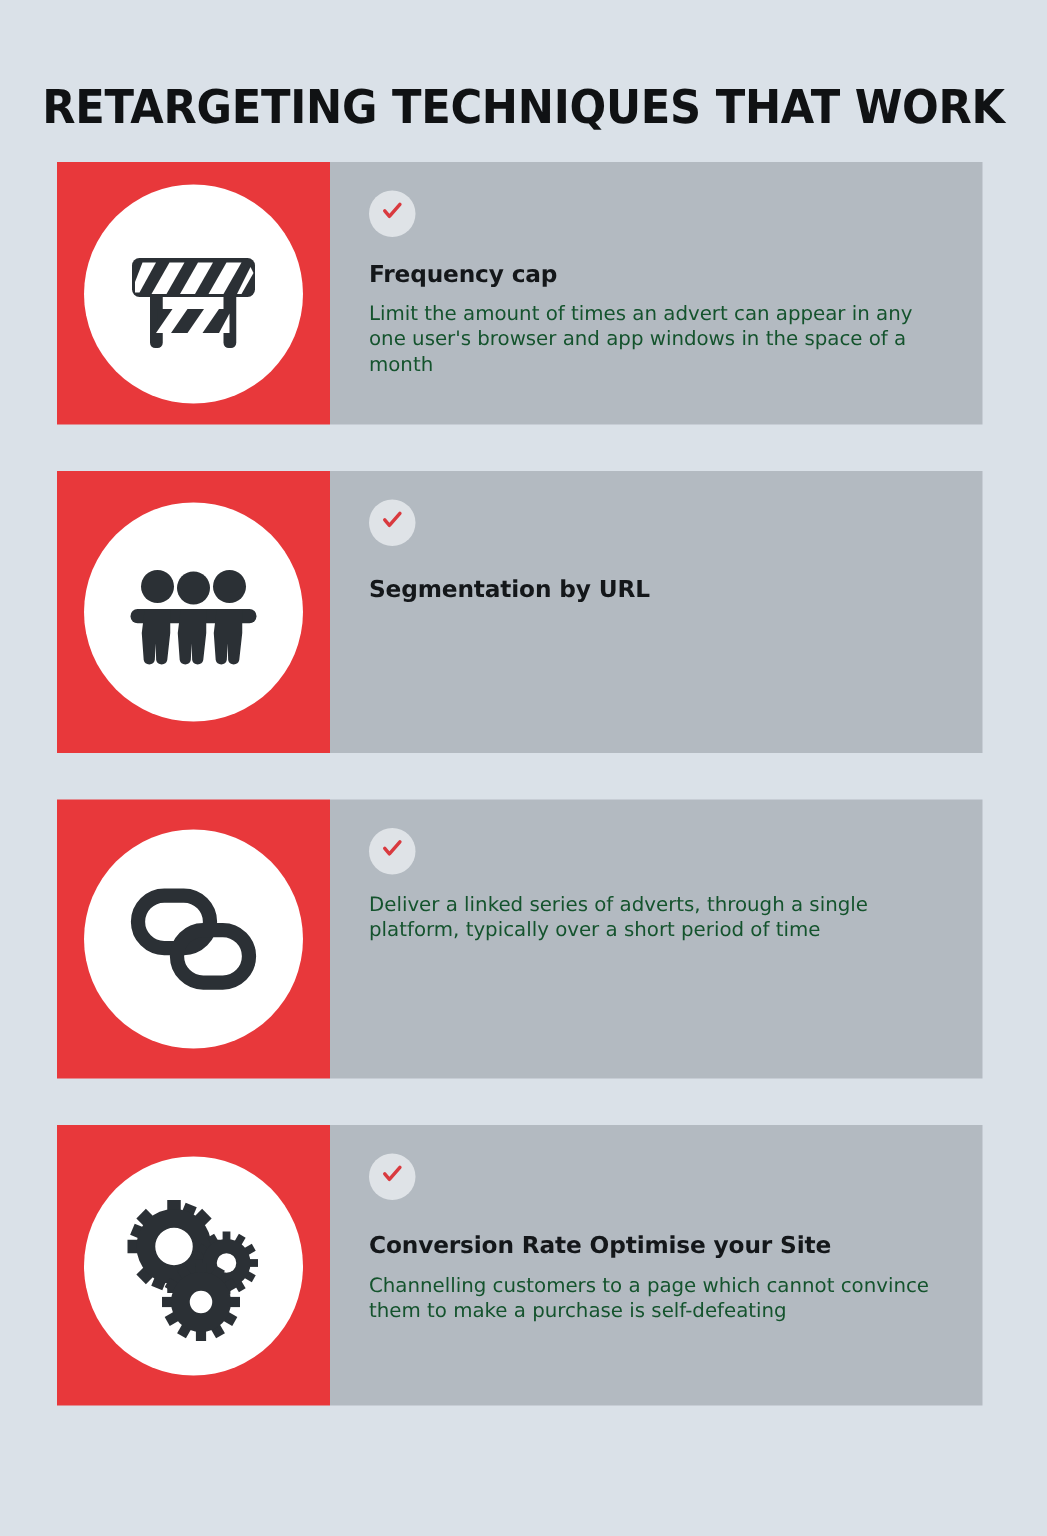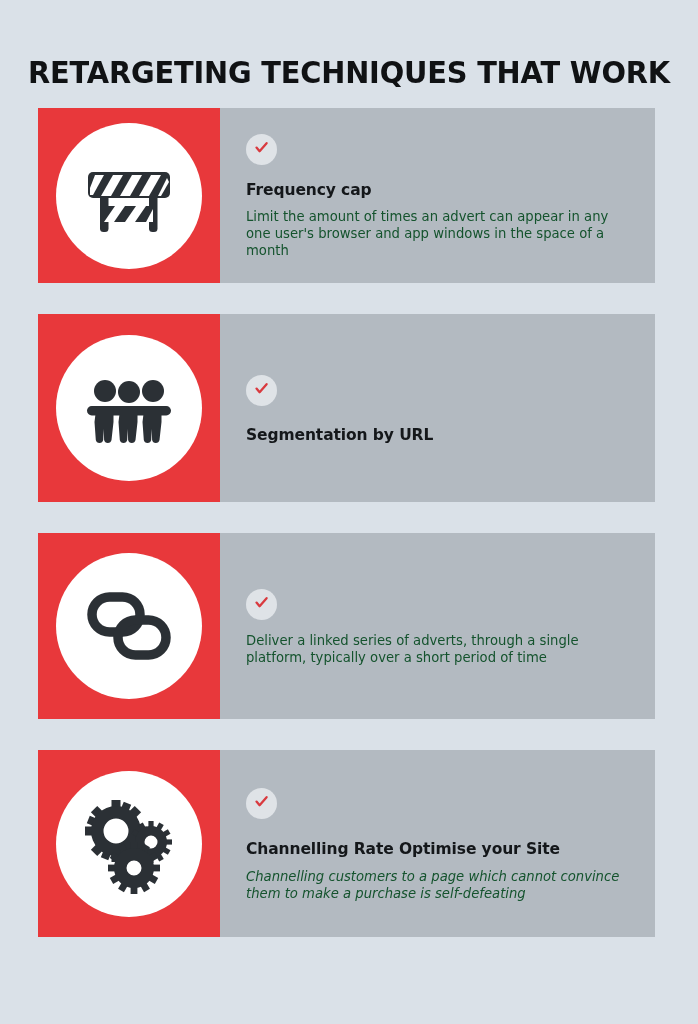--- a/index.html
+++ b/index.html
@@ -68,21 +68,21 @@
     display: block;
   }
 
   .text-panel {
     flex: 1 1 auto;
     background: #b3bac1;
     padding: 19px 22px 16px 26px;
     box-sizing: border-box;
     display: flex;
     flex-direction: column;
-    justify-content: center;
+    justify-content: flex-start;
   }
 
   .check-badge {
     width: 31px;
     height: 31px;
     border-radius: 50%;
     background: #dfe3e7;
     display: flex;
     align-items: center;
     justify-content: center;
@@ -109,21 +109,21 @@
   .card-1 .icon-panel, .card-1 .text-panel { height: 175px; }
   .card-2 .icon-panel, .card-2 .text-panel { height: 188px; }
   .card-3 .icon-panel, .card-3 .text-panel { height: 186px; }
   .card-4 .icon-panel, .card-4 .text-panel { height: 187px; }
 
   .card-2 .card-heading { margin-top: 20px; }
   .card-2 .card-body { margin-top: 8px; }
   .card-3 .card-heading { margin-top: 23px; }
   .card-3 .card-body { margin-top: 13px; }
   .card-4 .card-heading { margin-top: 21px; }
-  .card-4 .card-body { margin-top: 11px; font-style: italic; }
+  .card-4 .card-body { margin-top: 11px; }
 </style>
 </head>
 <body>
 
 <h1 class="page-title">RETARGETING TECHNIQUES THAT WORK</h1>
 
 <div class="cards">
 
   <div class="card card-1">
     <div class="icon-panel">
@@ -304,18 +304,18 @@
       </div>
     </div>
     <div class="text-panel">
       <div class="check-badge">
         <span>
           <svg width="17" height="17" viewBox="0 0 17 17">
             <path d="M3.5 8.6 L6.6 12.2 L13.6 4.2" fill="none" stroke="#d93a3f" stroke-width="2.3" stroke-linecap="round" stroke-linejoin="round"></path>
           </svg>
         </span>
       </div>
-      <div class="card-heading">Channelling Rate Optimise your Site</div>
+      <div class="card-heading">Conversion Rate Optimise your Site</div>
       <div class="card-body">Channelling customers to a page which cannot convince them to make a purchase is self-defeating</div>
     </div>
   </div>
 
 </div>
 
 </body></html>

